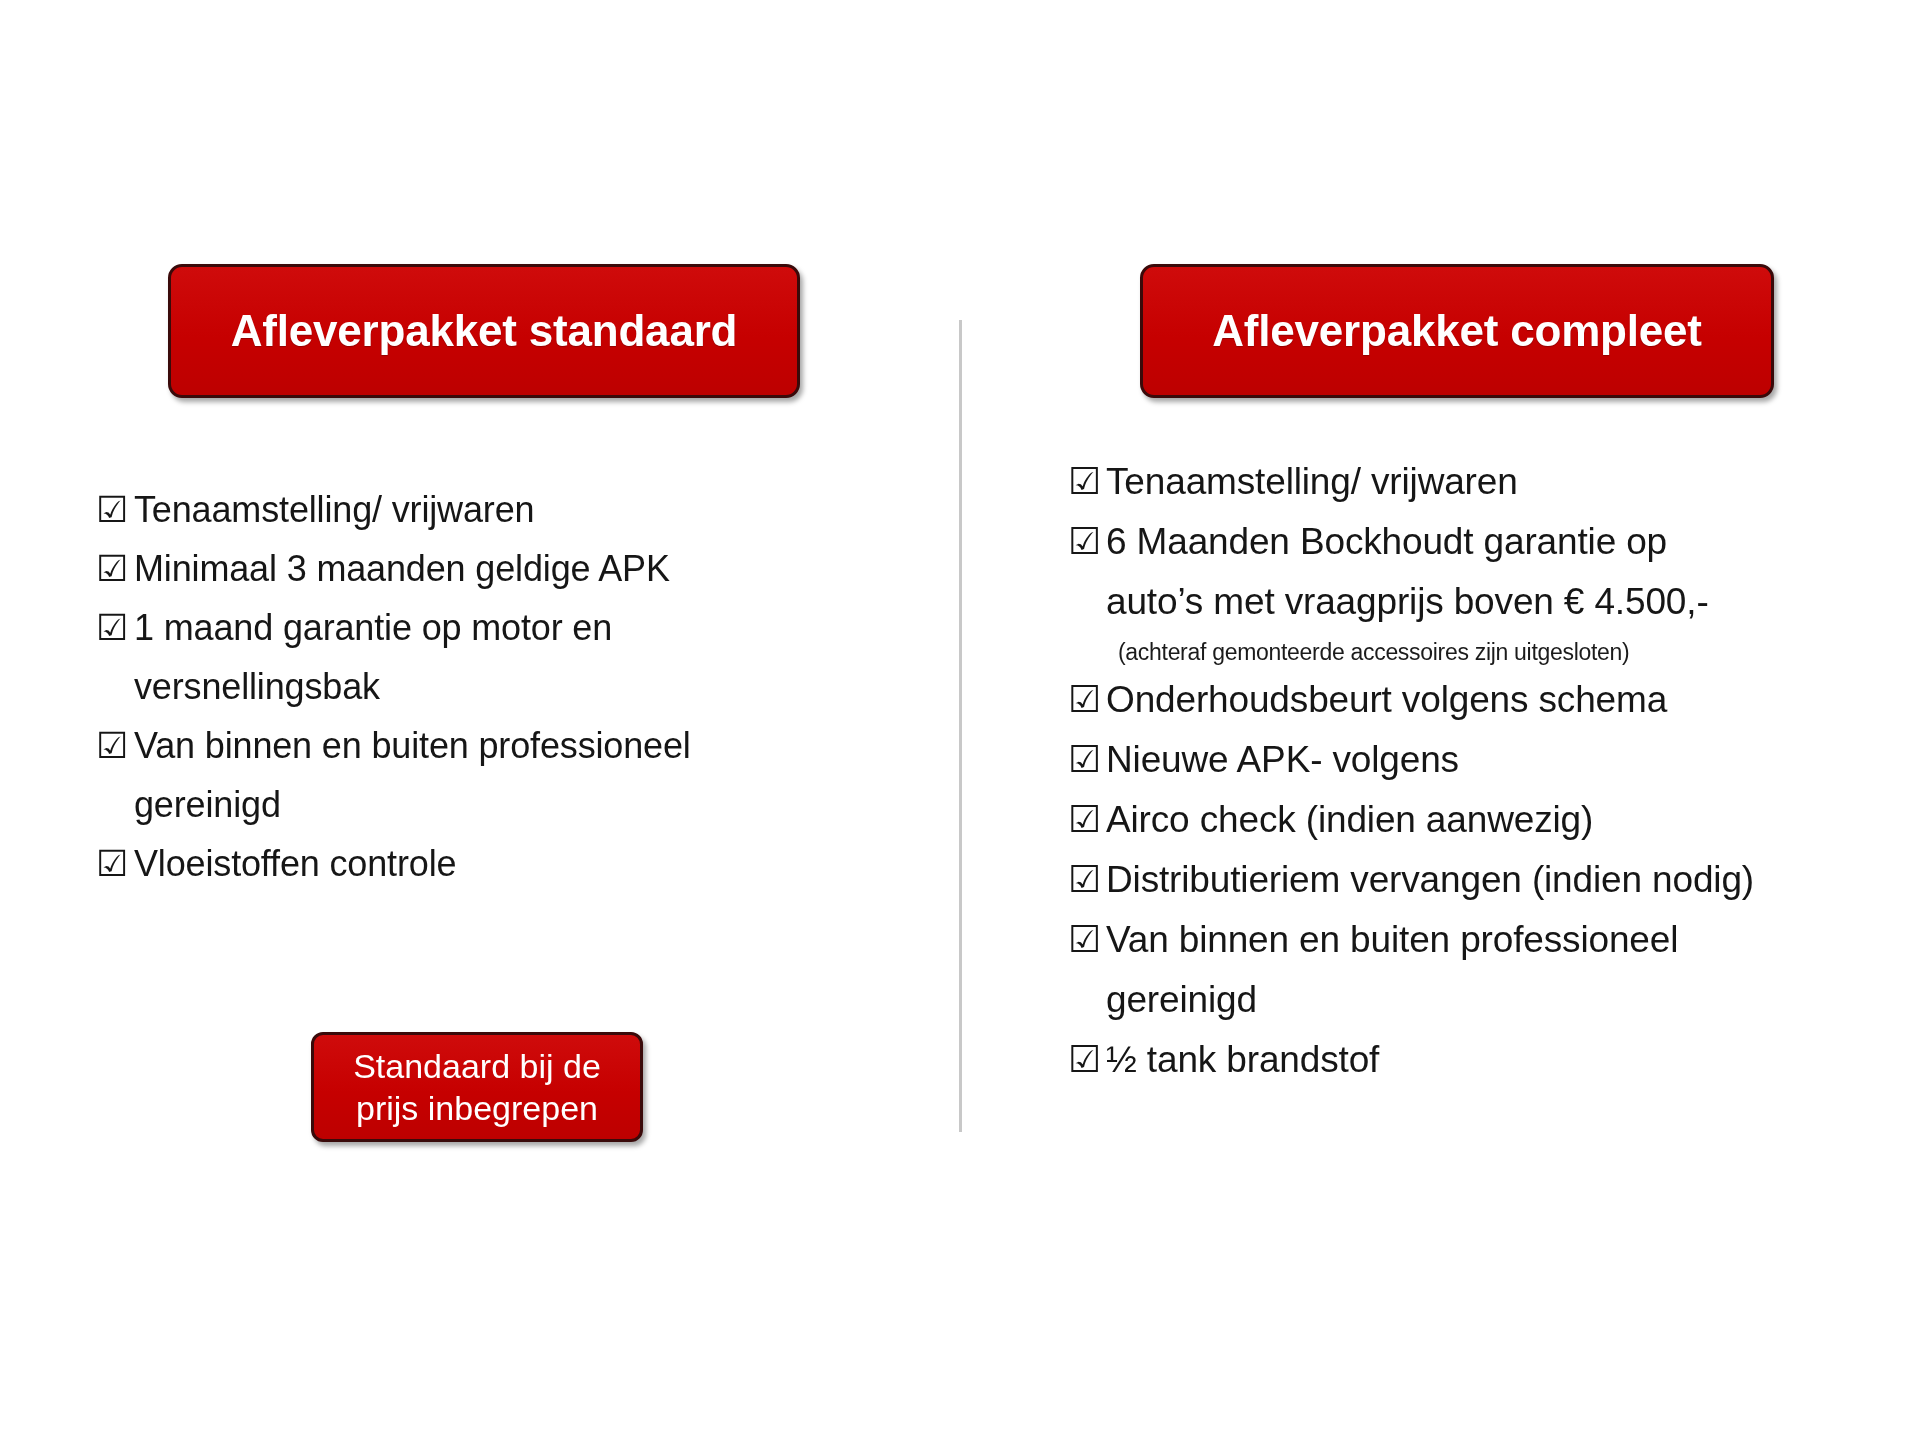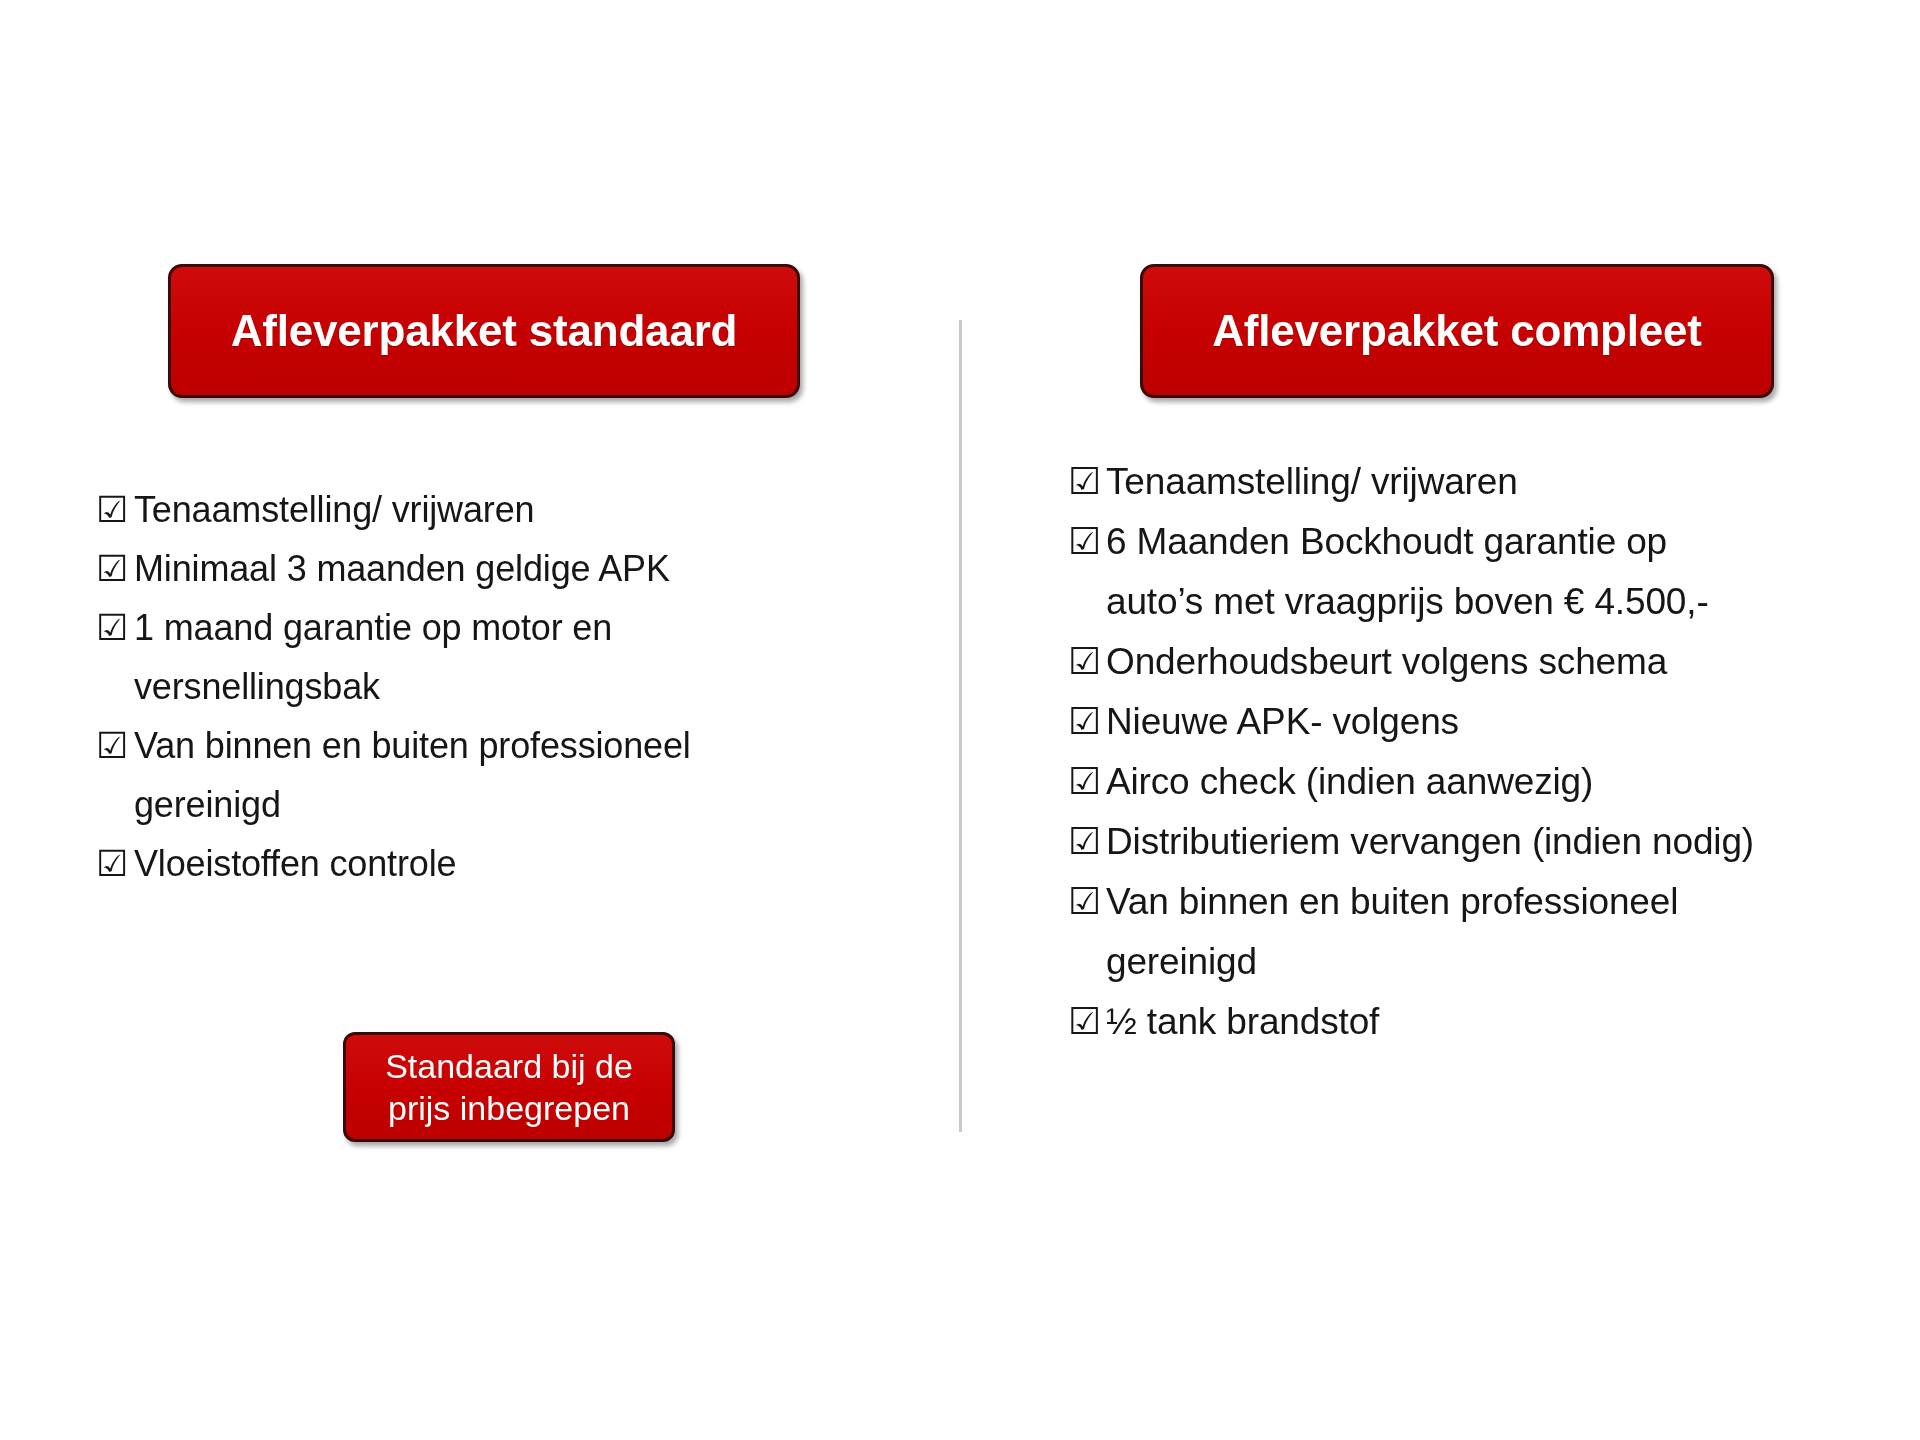--- a/index.html
+++ b/index.html
@@ -160,21 +160,20 @@
     align-items: center;
     justify-content: center;
     text-align: center;
     box-sizing: border-box;
   }
   .pill-note {
     left: 311px;
     top: 1032px;
     width: 332px;
     height: 110px;
-    margin-left: 32px;
   }
   .pill-note .pill-text {
     font-size: 34px;
     font-weight: normal;
     line-height: 1.25;
     padding: 0 14px;
   }
   .pill-price {
     left: 1282px;
     top: 1032px;
@@ -278,20 +277,21 @@
         <span class="check-text">Tenaamstelling/ vrijwaren</span>
       </div>
     </li>
 
     <li>
       <div class="check-item">
         <span class="check-box">☑</span>
         <span class="check-text">6 Maanden Bockhoudt garantie op</span>
       </div>
       <span class="check-cont">auto’s met vraagprijs boven € 4.500,-</span>
+      <span class="check-note">(achteraf gemonteerde accessoires zijn uitgesloten)</span>
     </li>
 
     <li>
       <div class="check-item">
         <span class="check-box">☑</span>
         <span class="check-text">Onderhoudsbeurt volgens schema</span>
       </div>
     </li>
 
     <li>

